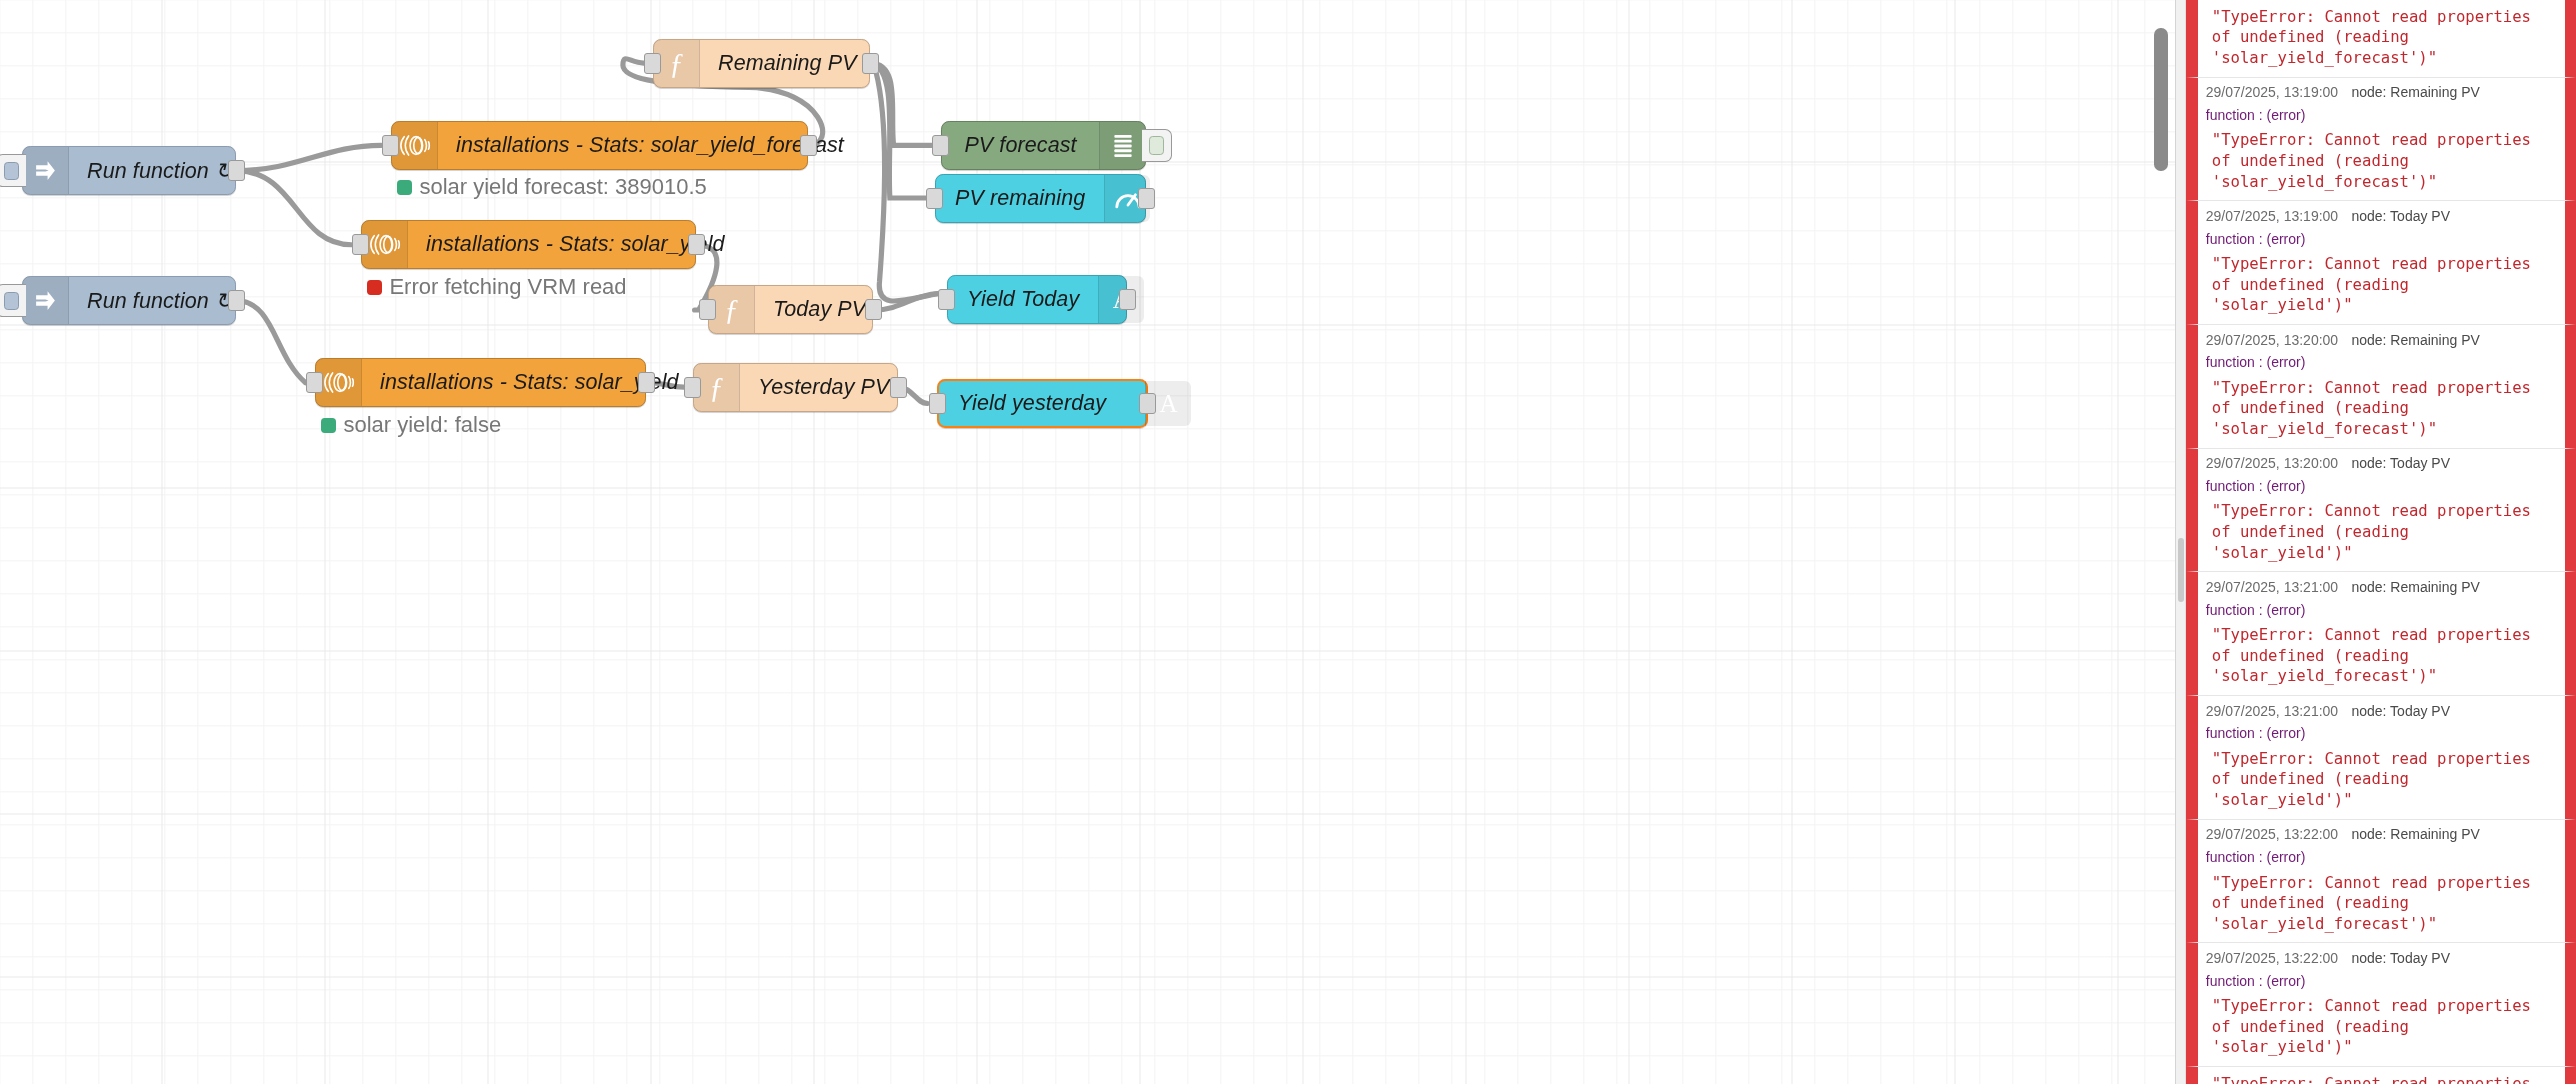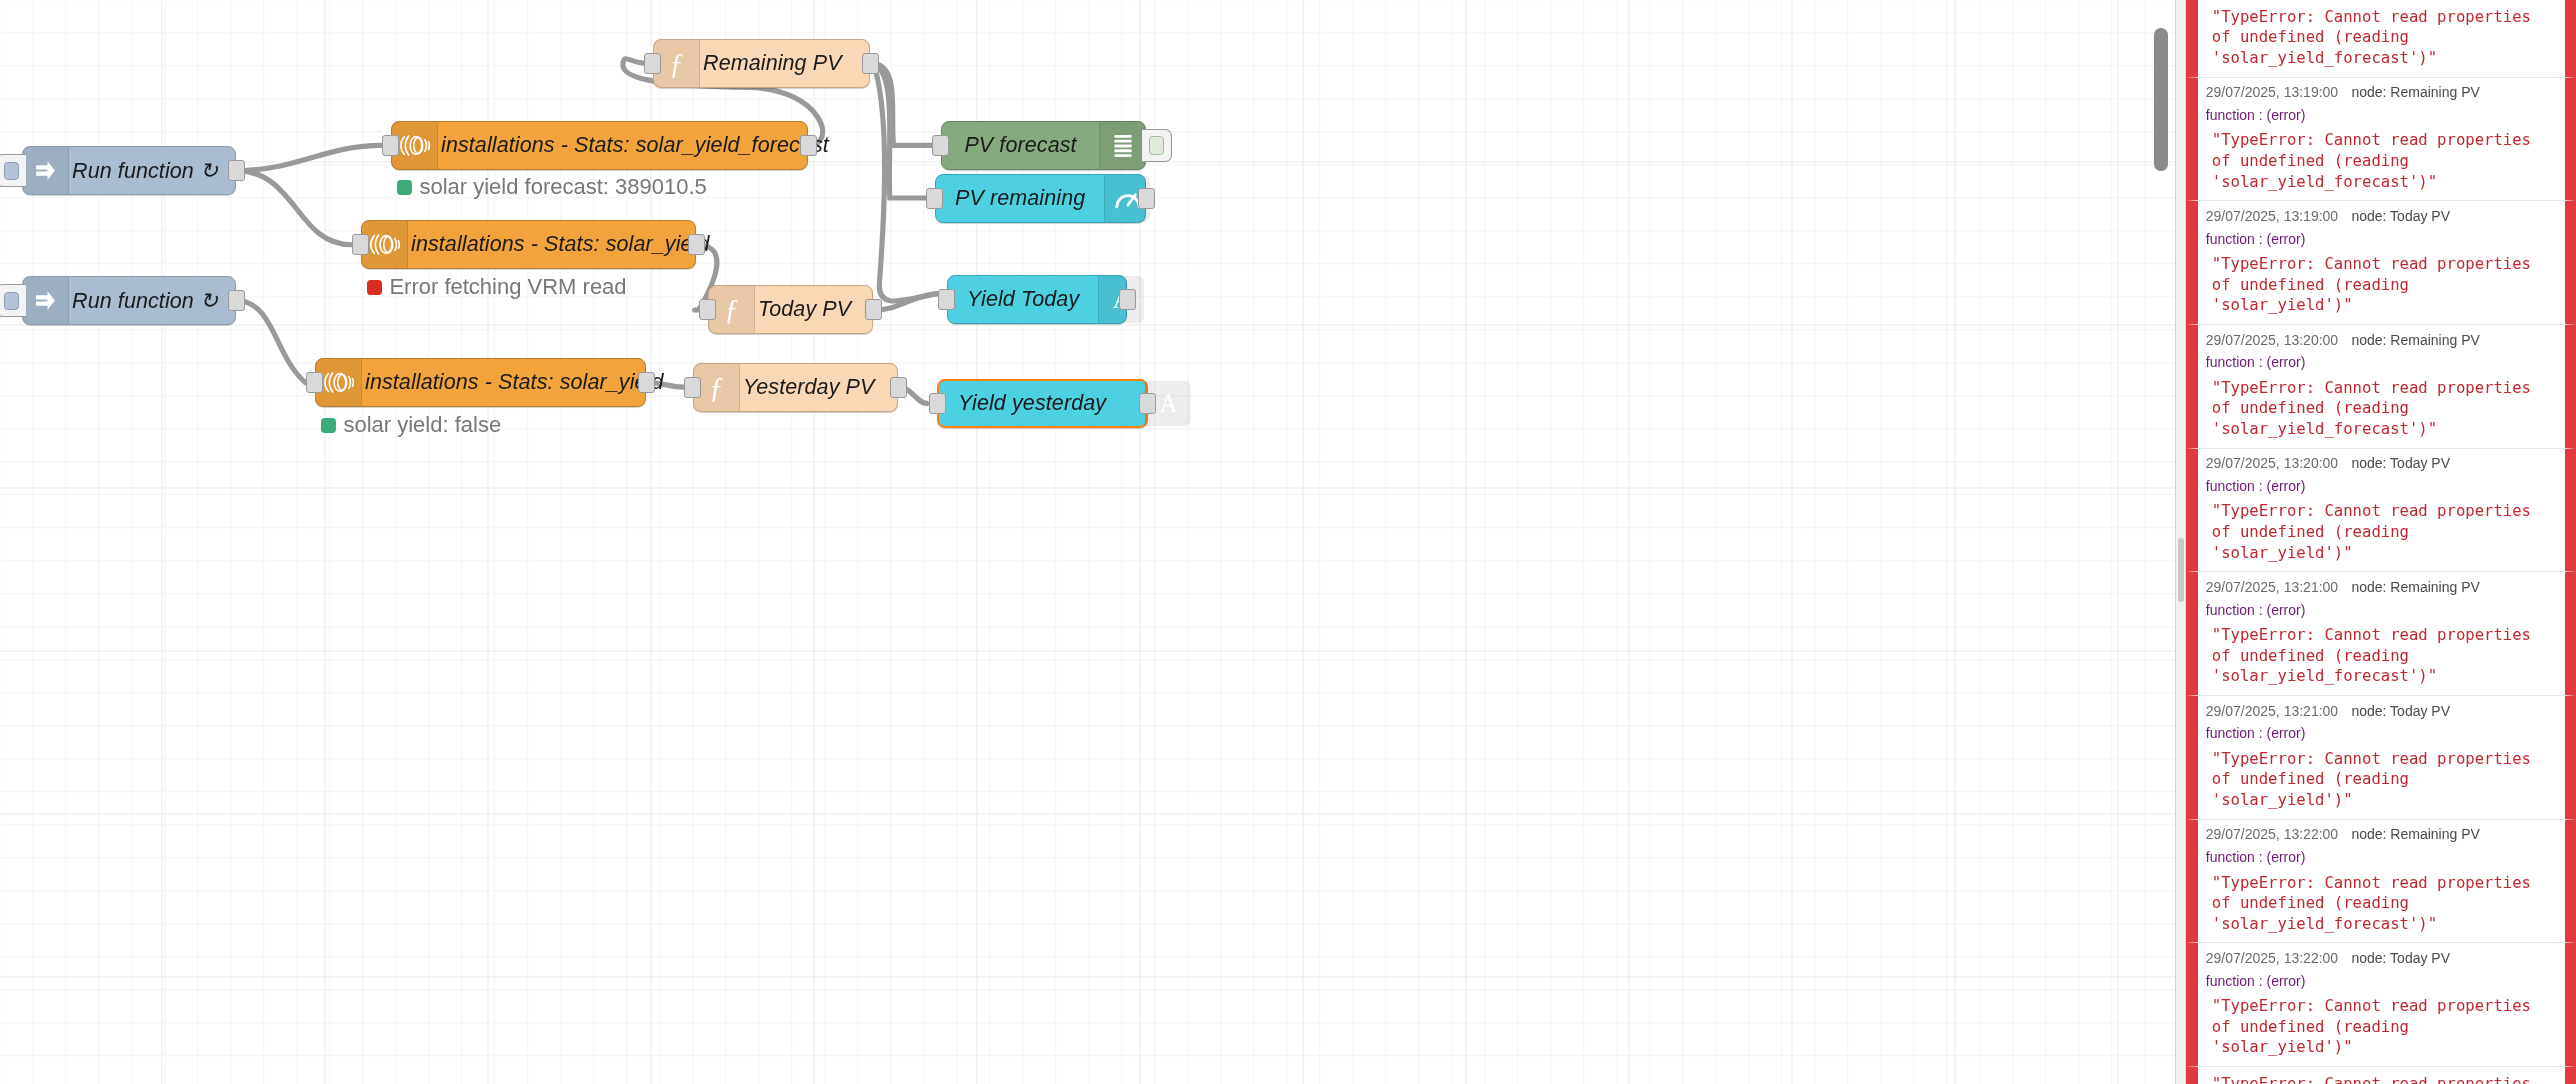--- a/index.html
+++ b/index.html
@@ -53,21 +53,21 @@
     border-right: none; border-left: 0.7px solid rgba(0,0,0,.10);
   }
   .node .label {
     flex: 1 1 auto;
     display: flex; align-items: center;
     padding: 0 19px;
     font-size: 21.5px; font-style: italic;
     color: #1a1a1a; white-space: nowrap;
     letter-spacing: 0.1px;
   }
-  .node .label.left-align { justify-content: flex-start; padding-left: 3px; }
+  .node .label.left-align { justify-content: flex-start; padding-left: 18px; }
   .node .label.center-align { justify-content: center; text-align: right; }
 
   
   .n-inject   { background: #a9bcd0; border-color: #8b9cb0; }
   .n-victron  { background: #f2a33c; border-color: #b97d2c; }
   .n-function { background: #fbd8b5; border-color: #c6a686; }
   .n-debug    { background: #87a980; border-color: #66815f; }
   .n-ui       { background: #4dd0e1; border-color: #38a3b3; }
 
   

